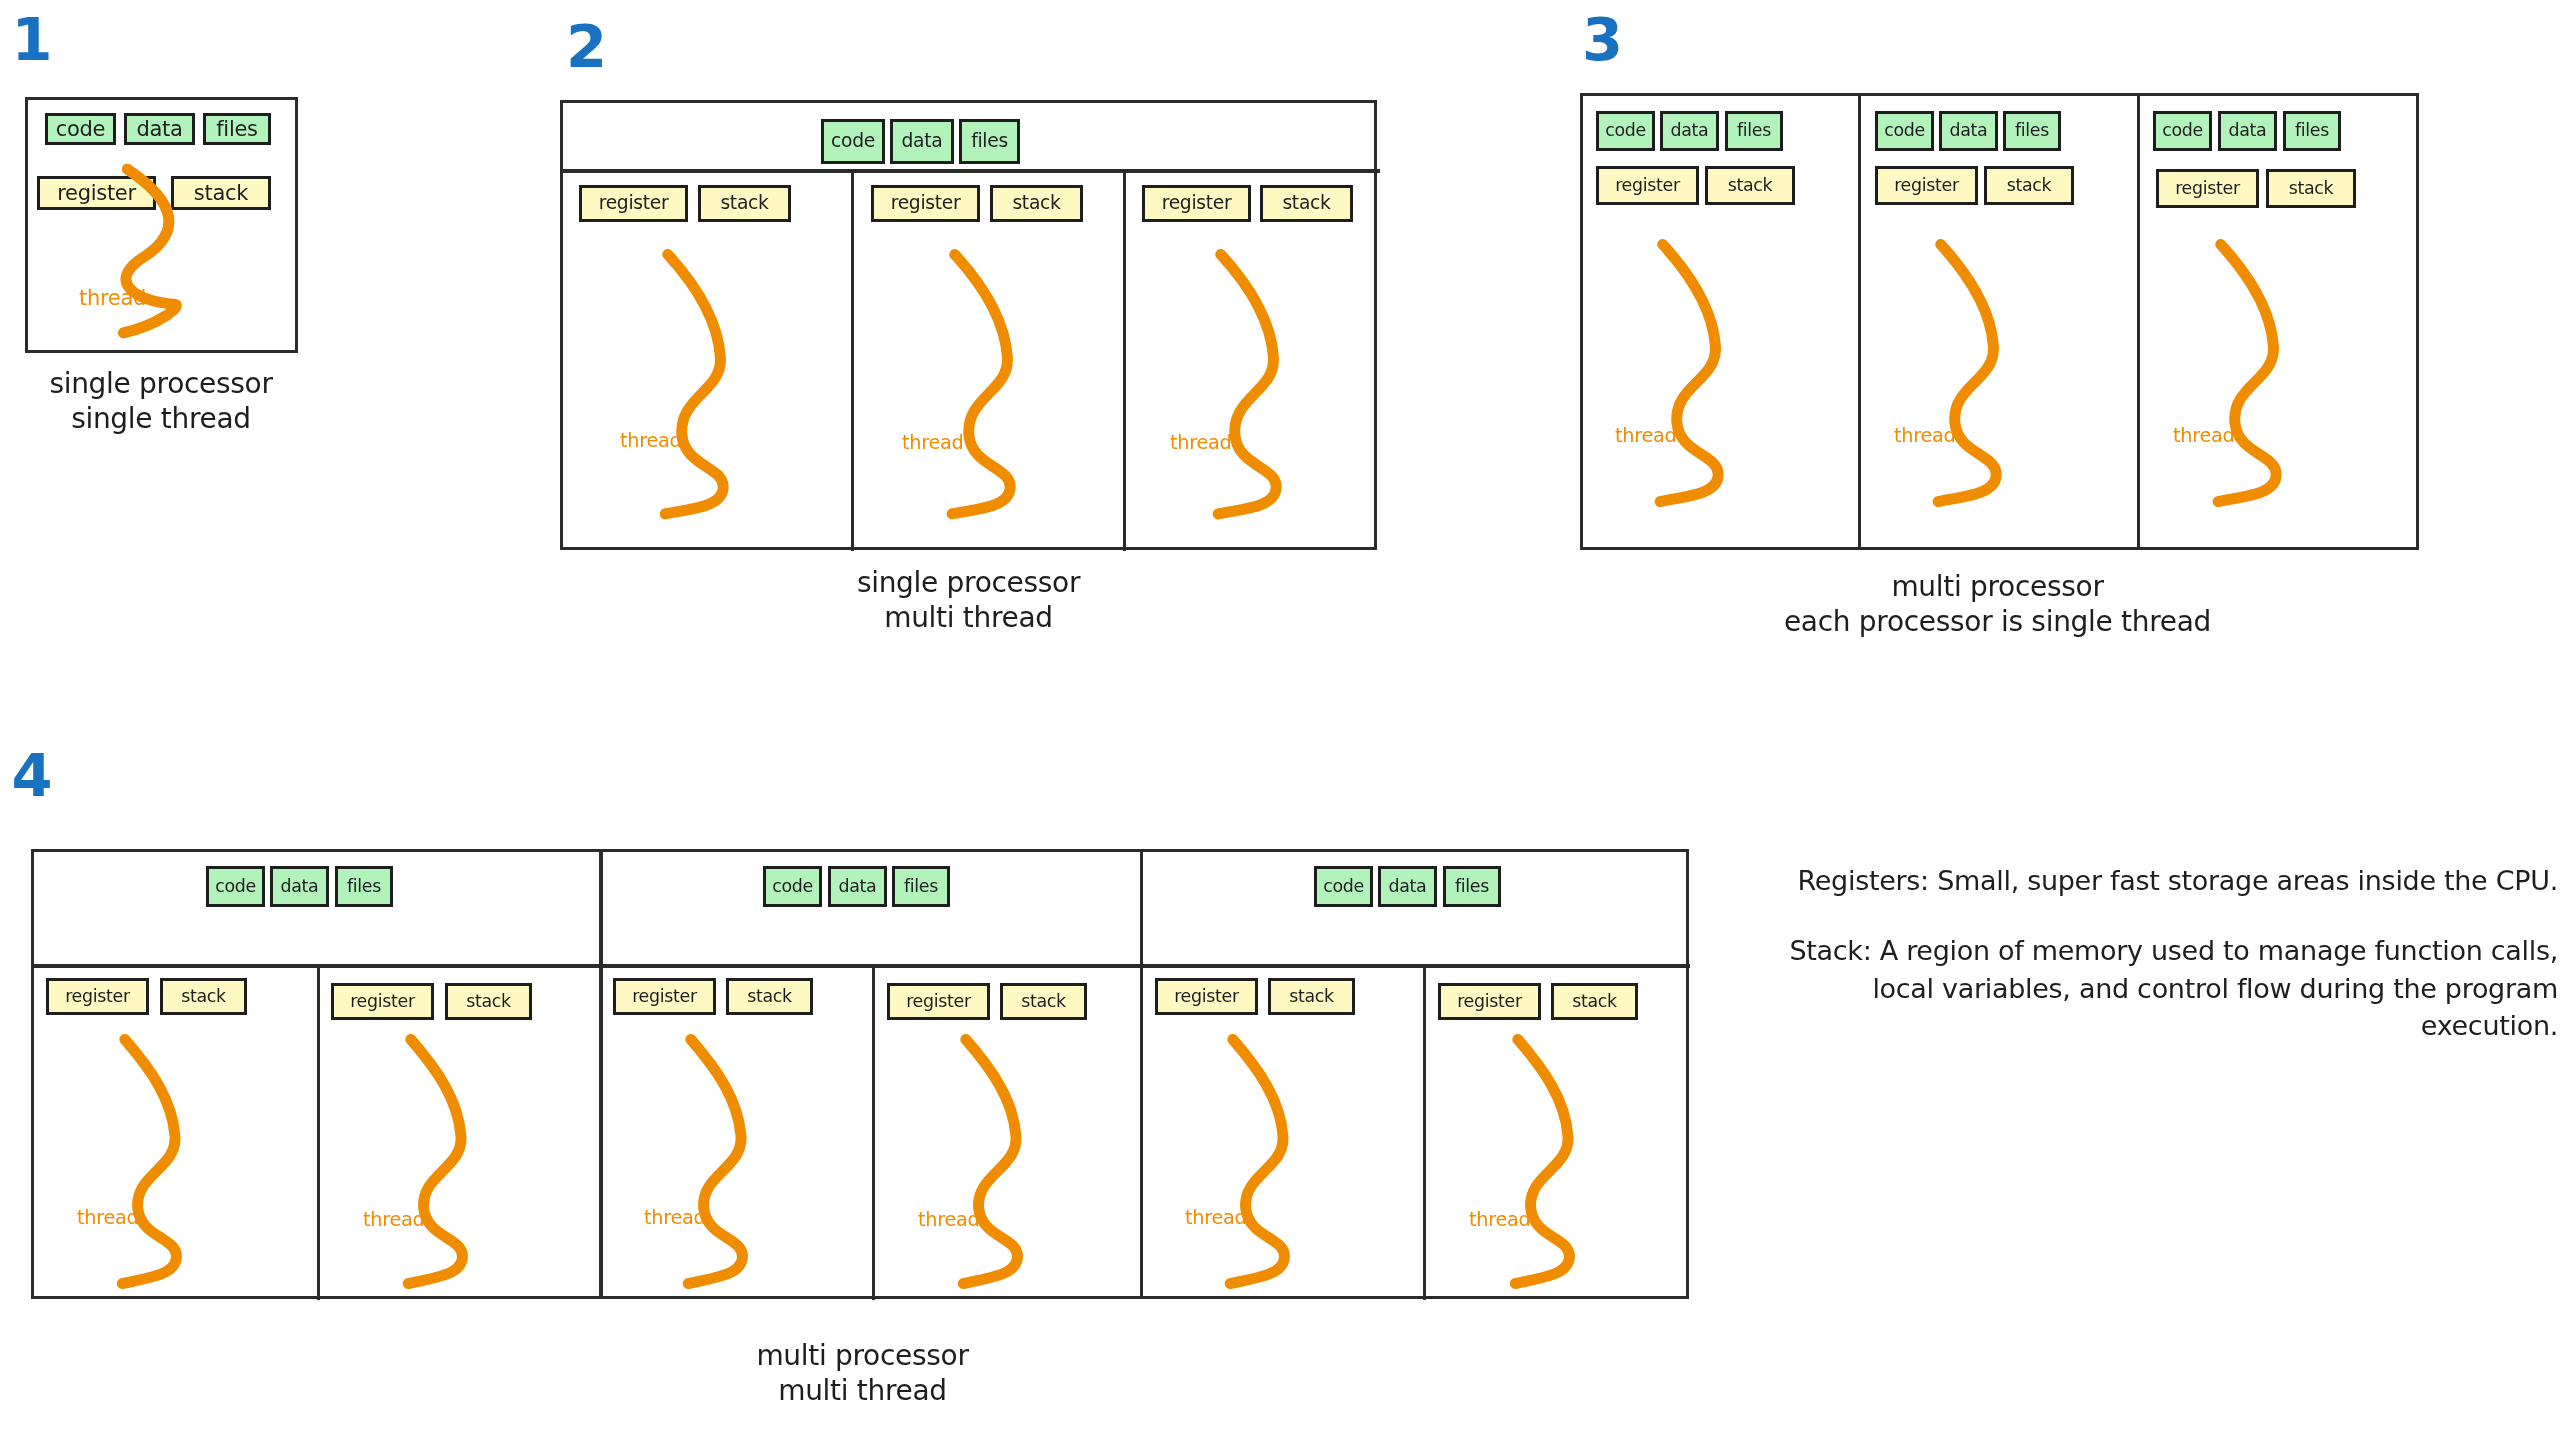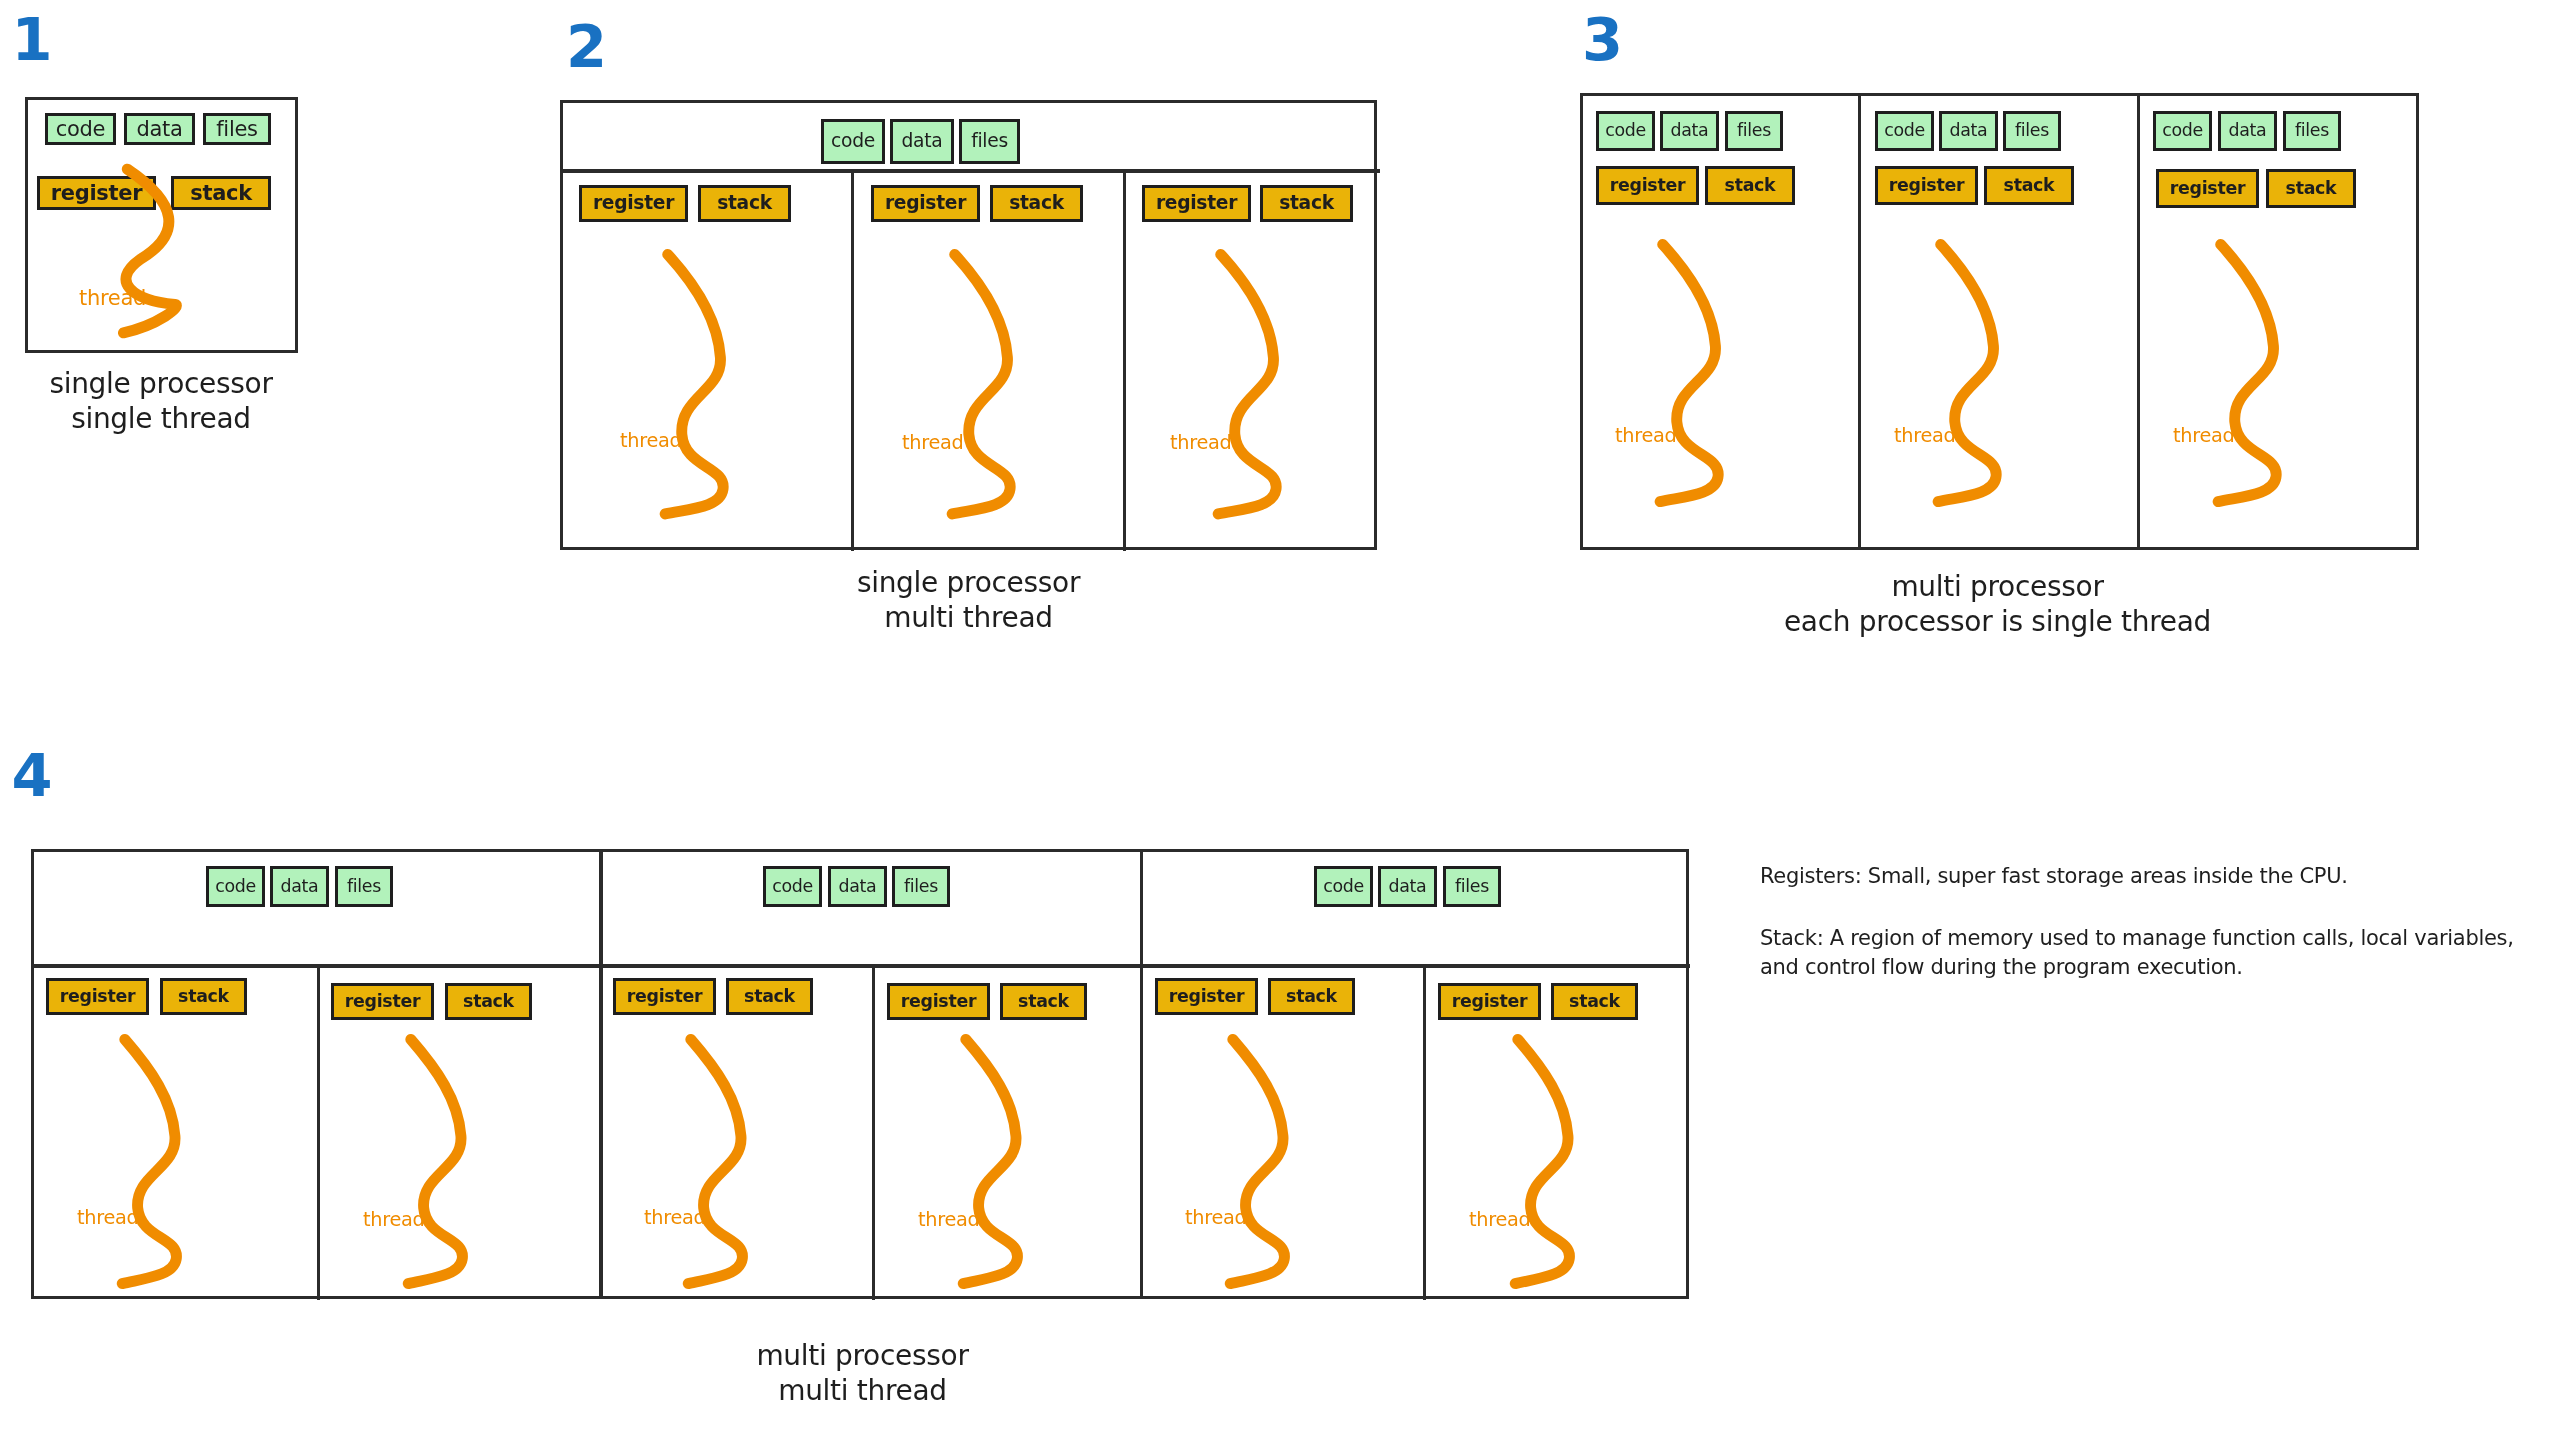--- a/index.html
+++ b/index.html
@@ -24,21 +24,21 @@
     position:absolute;box-sizing:border-box;
     border:3.2px solid #1e1e1e;
     display:flex;align-items:center;justify-content:center;
     color:#1e1e1e;
     font-family:"DejaVu Sans",sans-serif;
     font-size:21px;line-height:1;
     letter-spacing:-0.3px;
     white-space:nowrap;
   }
   .chip.green{background:#b2f2bb;}
-  .chip.yellow{background:#eab308;font-weight:bold;}
+  .chip.yellow{background:#fef9c3;}
   .chip.sm{font-size:18.7px;border-width:3.2px;}
   .chip.xs{font-size:17.4px;border-width:3.2px;}
 
   
   .thread{position:absolute;}
   .thread svg{display:block;overflow:visible;}
   .tlabel{
     position:absolute;color:#f08c00;
     font-family:"DejaVu Sans",sans-serif;
     font-size:21px;line-height:1;white-space:nowrap;
@@ -51,21 +51,21 @@
     position:absolute;color:#1e1e1e;
     font-family:"DejaVu Sans",sans-serif;
     font-size:28px;line-height:1.24;
     text-align:center;white-space:pre-line;
     letter-spacing:-0.3px;
   }
   
   .notes{
     position:absolute;left:1760px;top:862px;width:798px;
     color:#1e1e1e;font-family:"DejaVu Sans",sans-serif;
-    font-size:21px;line-height:1.38;letter-spacing:-0.3px;
+    font-size:27px;line-height:1.38;letter-spacing:-0.3px;text-align:right;
   }
   .notes p{margin:0 0 33px 0;}
   .notes p:last-child{margin-bottom:0;}
 </style>
 </head>
 <body>
 
 <div class="num" style="left:11.6px;top:10.3px;">1</div>
 
 <div class="frame" style="left:24.5px;top:97px;width:273px;height:256px;"></div>

